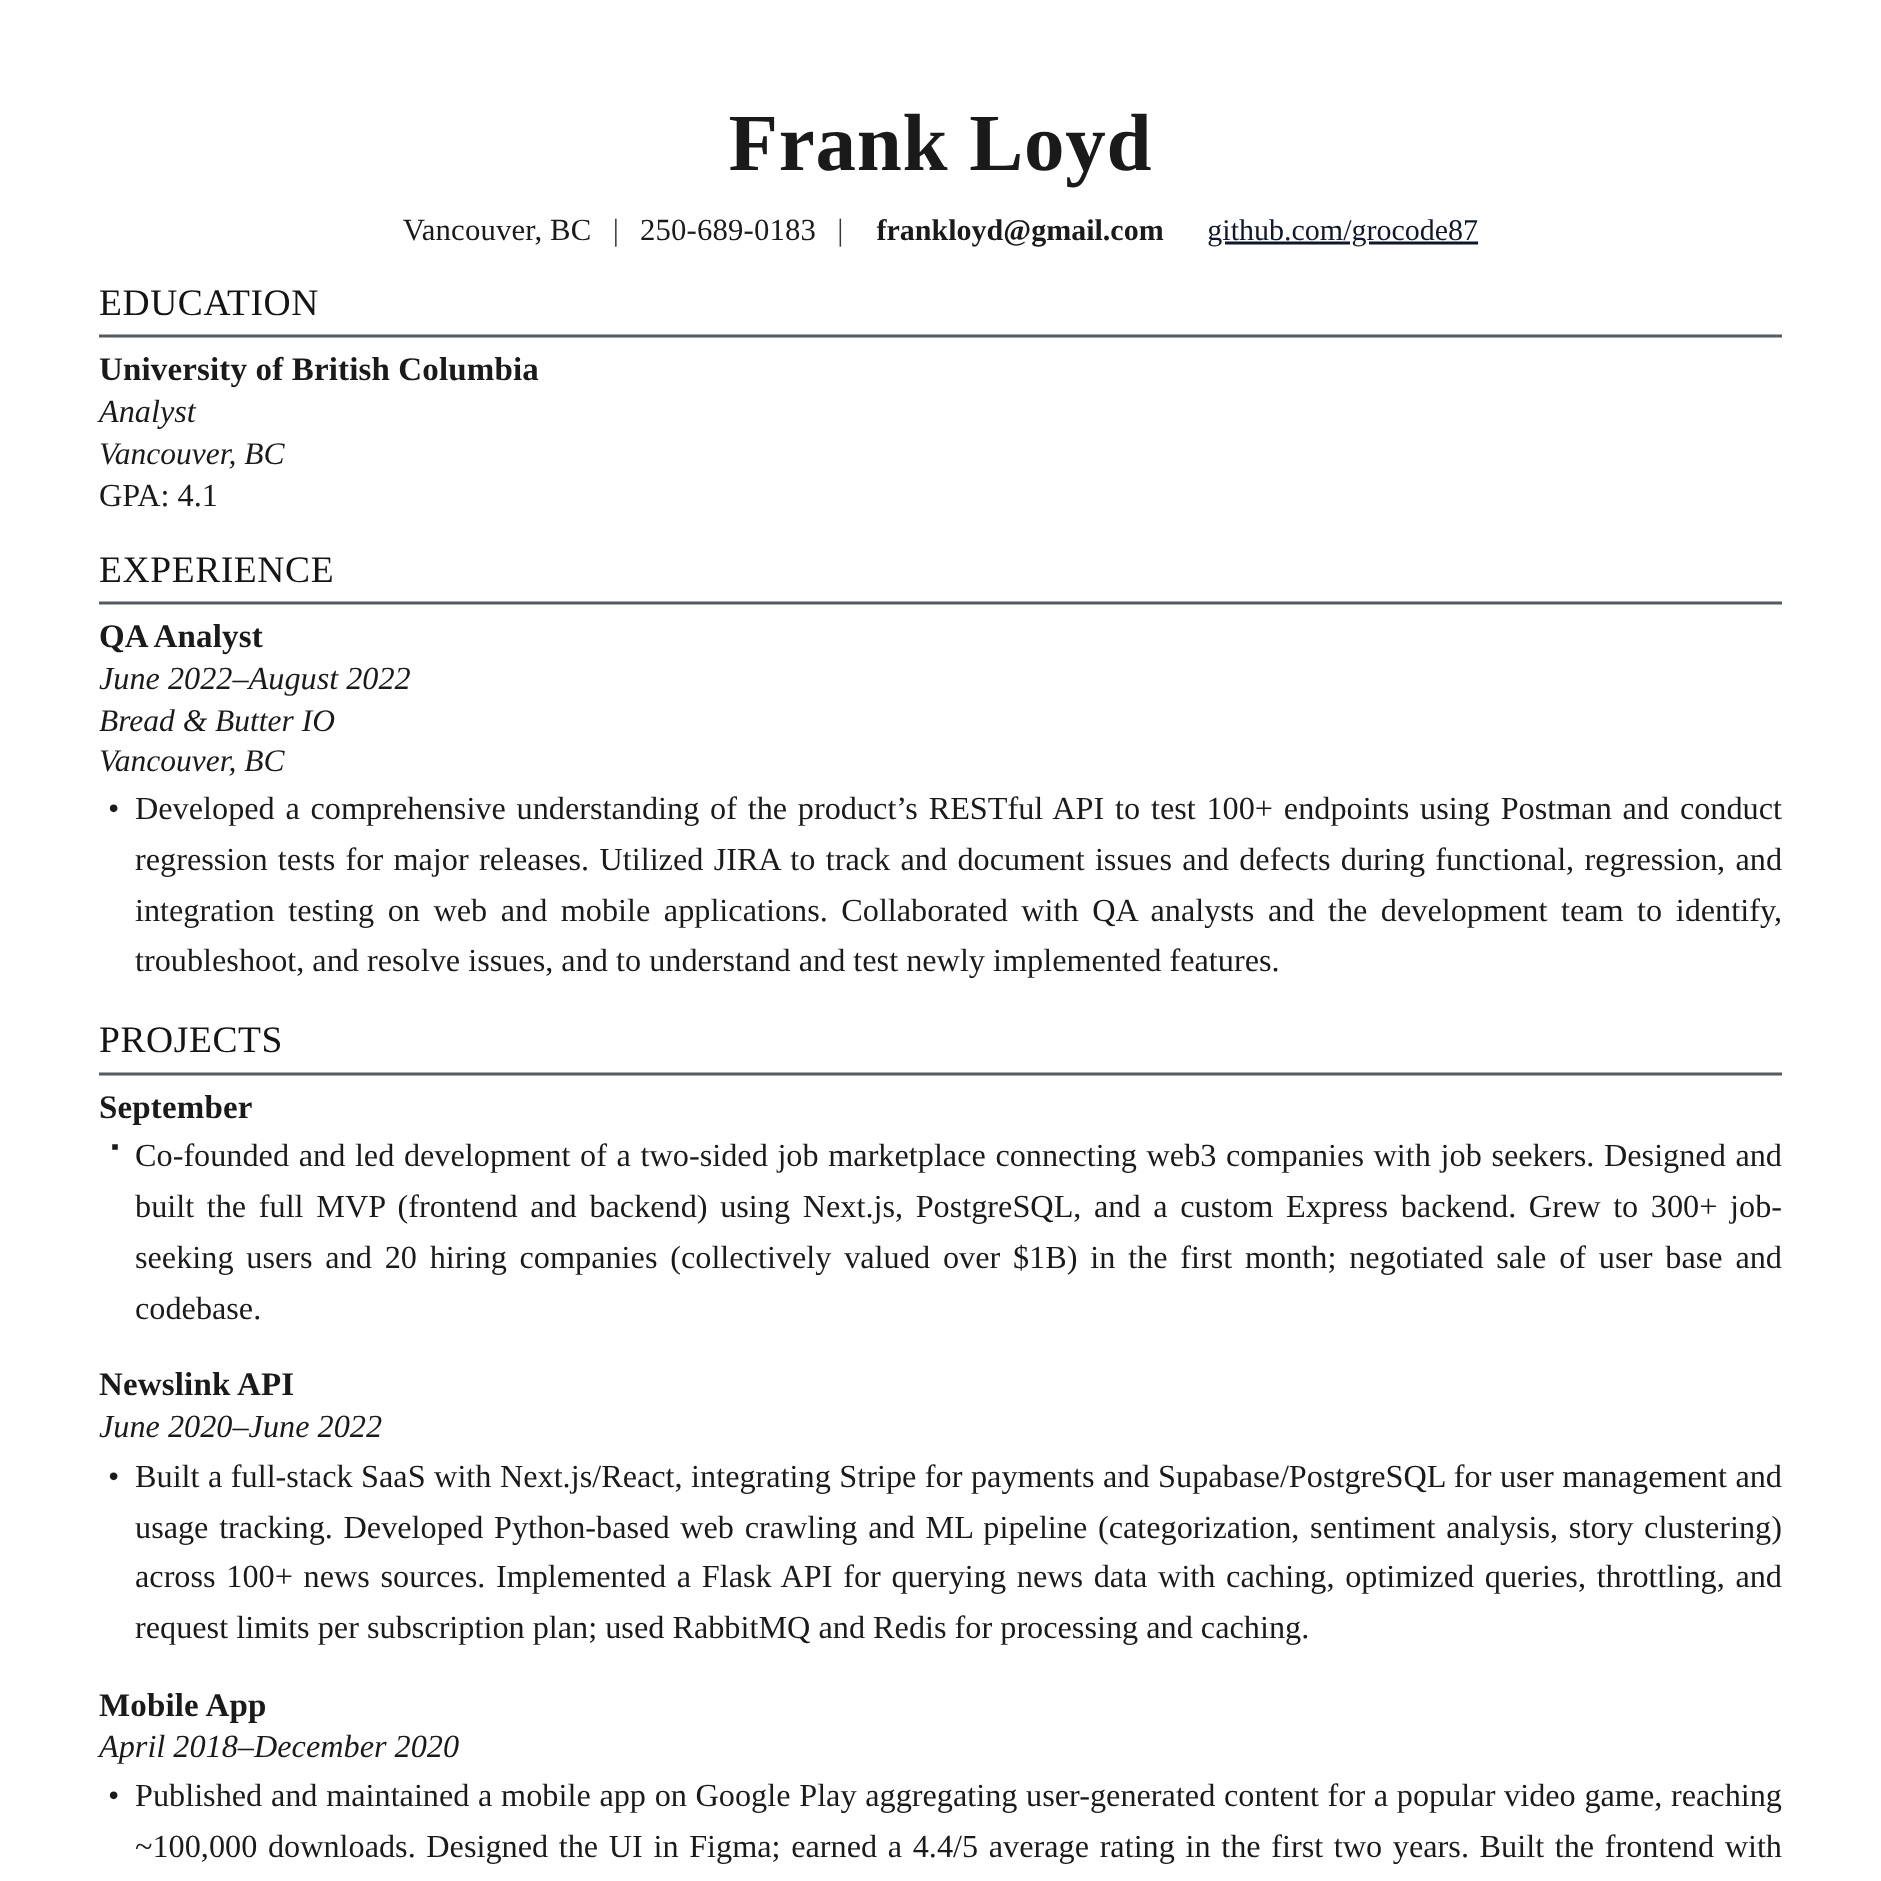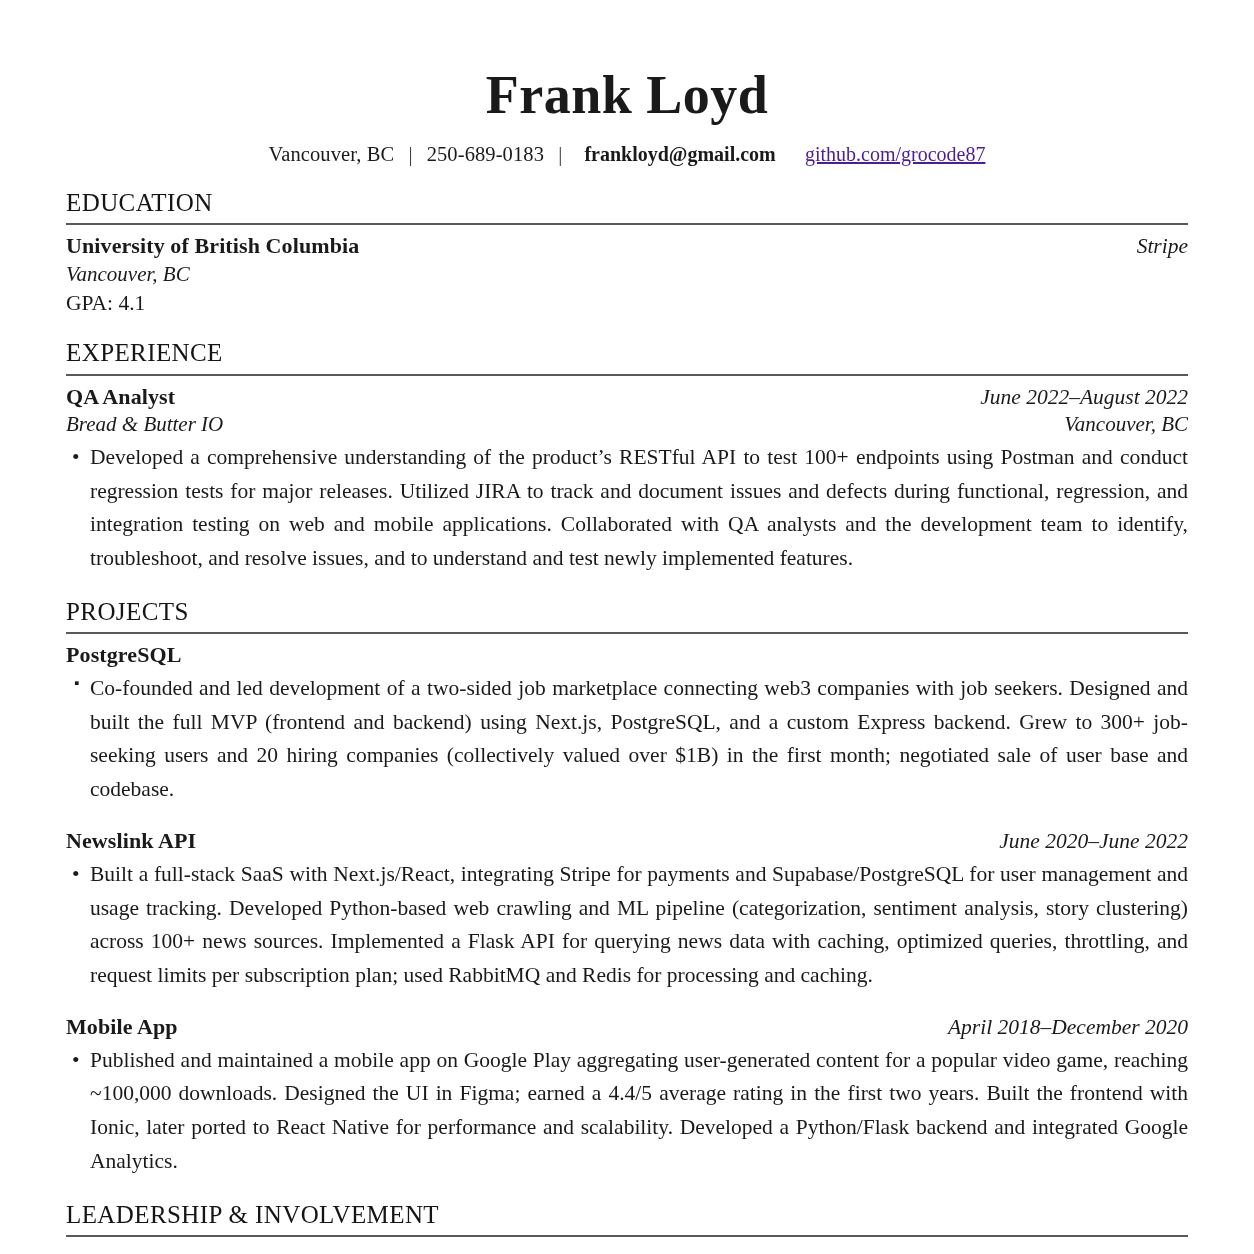--- a/index.html
+++ b/index.html
@@ -48,21 +48,21 @@
   }
   .contact .email {
     font-weight: bold;
     padding-left: 8px;
     font-size: 20px;
   }
   .contact .github {
     text-decoration: underline;
     padding-left: 24px;
     font-size: 20px;
-    color: #4c1d95;
+    color: #0f172a;
   }
 
   
   .section { margin-top: 22px; }
   .section-title {
     font-size: 25px;
     letter-spacing: 0.4px;
     line-height: 1.1;
     color: #151515;
   }
@@ -74,20 +74,21 @@
   }
 
   
   .entry { margin-bottom: 2px; }
   .entry + .entry { margin-top: 20px; }
   .entry-row {
     display: flex;
     justify-content: space-between;
     align-items: baseline;
     line-height: 1.3;
+    flex-direction: column;
   }
   .entry-title {
     font-weight: bold;
     font-size: 22px;
     letter-spacing: 0.1px;
   }
   .entry-date {
     font-style: italic;
     font-size: 21.5px;
     white-space: nowrap;
@@ -138,21 +139,21 @@
       <span class="github">github.com/grocode87</span>
     </div>
   </div>
 
   <div class="section">
     <div class="section-title">EDUCATION</div>
     <div class="rule"></div>
     <div class="entry">
       <div class="entry-row">
         <div class="entry-title">University of British Columbia</div>
-        <div class="entry-date">Stripe</div>
+        <div class="entry-date">Analyst</div>
       </div>
       <div class="entry-row">
         <div class="entry-loc">Vancouver, BC</div>
       </div>
       <div class="entry-plain">GPA: 4.1</div>
     </div>
   </div>
 
   <div class="section">
     <div class="section-title">EXPERIENCE</div>
@@ -171,21 +172,21 @@
       </ul>
     </div>
   </div>
 
   <div class="section">
     <div class="section-title">PROJECTS</div>
     <div class="rule"></div>
 
     <div class="entry">
       <div class="entry-row">
-        <div class="entry-title">PostgreSQL</div>
+        <div class="entry-title">September</div>
       </div>
       <ul class="bullets square">
         <li><span class="marker">▪</span><span>Co-founded and led development of a two-sided job marketplace connecting web3 companies with job seekers. Designed and built the full MVP (frontend and backend) using Next.js, PostgreSQL, and a custom Express backend. Grew to 300+ job-seeking users and 20 hiring companies (collectively valued over $1B) in the first month; negotiated sale of user base and codebase.</span></li>
       </ul>
     </div>
 
     <div class="entry">
       <div class="entry-row">
         <div class="entry-title">Newslink API</div>
         <div class="entry-date">June 2020–June 2022</div>

